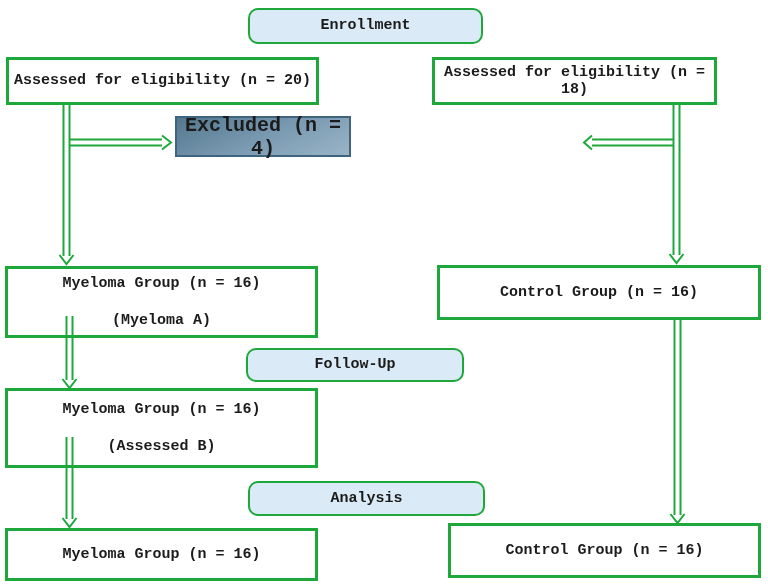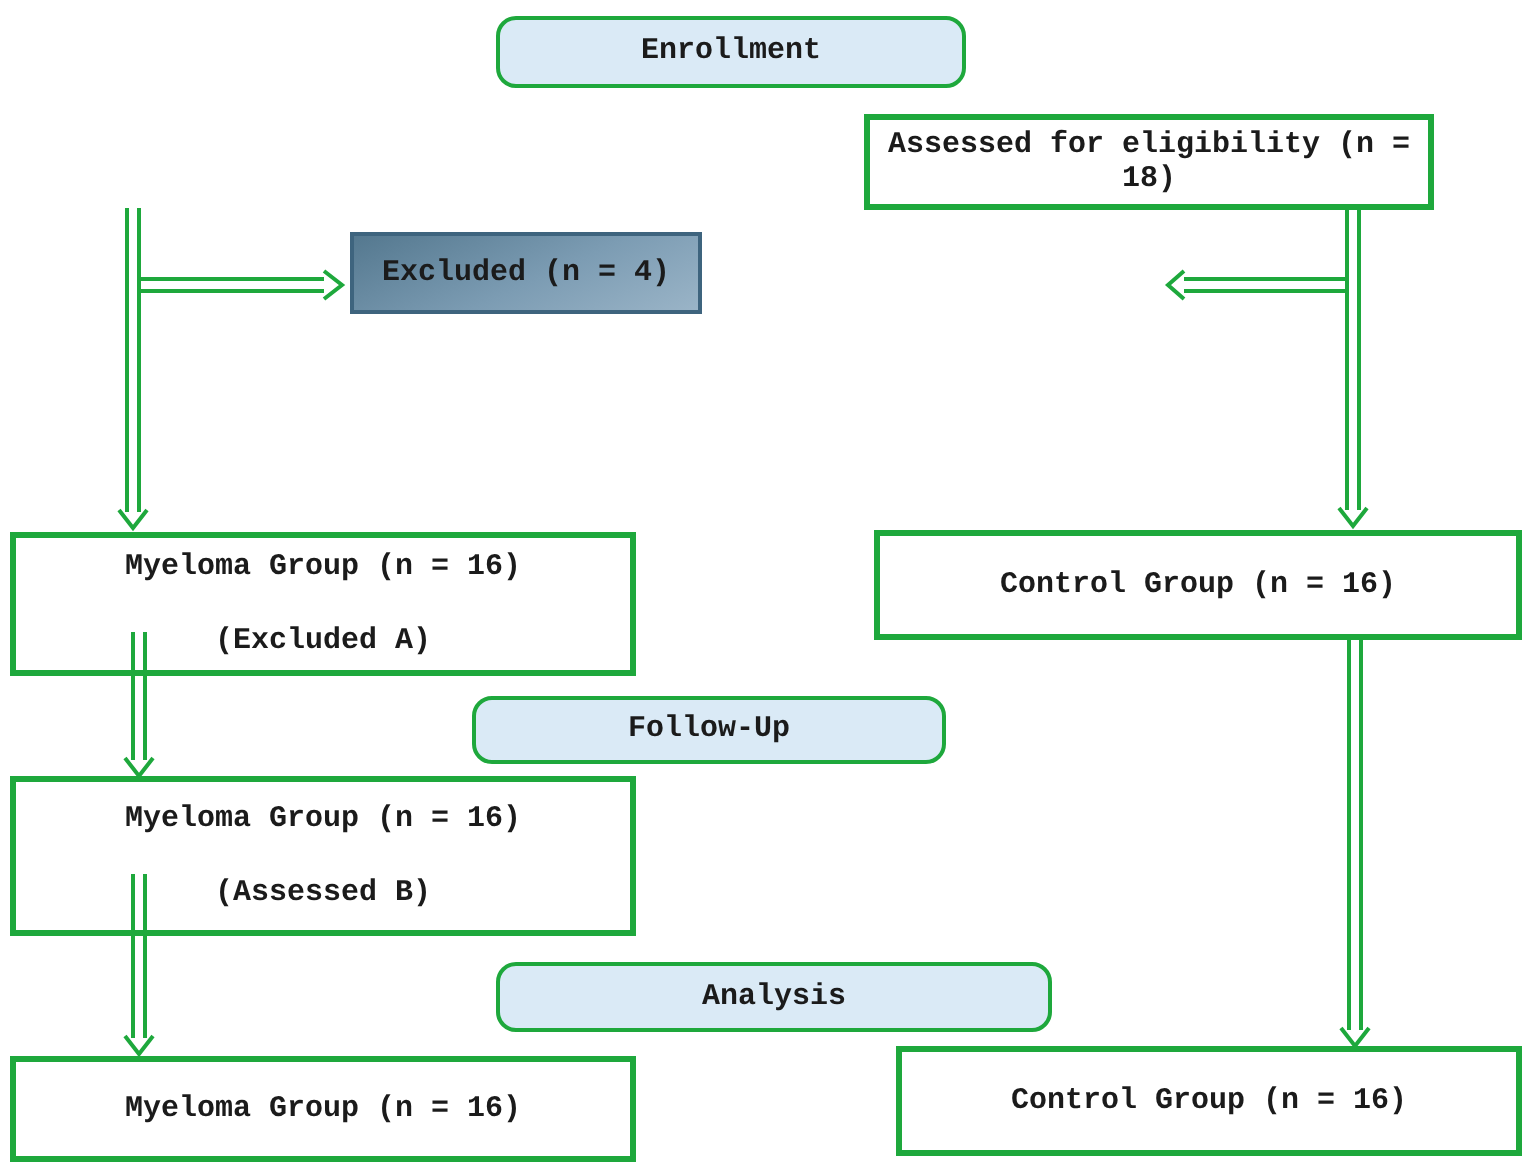--- a/index.html
+++ b/index.html
@@ -28,46 +28,47 @@
   }
   .group{
     background:#ffffff;
     border:3px solid var(--accent-green);
     font-size:15px;z-index:2;
   }
   .two-line{gap:19px;}
   .excluded{
     background:linear-gradient(155deg,var(--excluded-top) 0%,#7c9cb3 55%,var(--excluded-bottom) 100%);
     border:2px solid var(--excluded-border);
-    font-size:15px;z-index:2;
+    font-size:20px;z-index:2;
   }
   #connectors{
     position:absolute;left:0;top:0;width:768px;height:586px;
     pointer-events:none;z-index:3;
   }
   #connectors line,#connectors polyline{
     stroke:var(--accent-green);stroke-width:2;fill:none;
   }
 </style>
 </head>
 <body>
 
 <div id="canvas">
 
   <div class="box stage" style="left:248px;top:8px;width:235px;height:36px">Enrollment</div>
-  <div class="box stage" style="left:236px;top:348px;width:237px;height:34px">Follow-Up</div>
-  <div class="box stage" style="left:248px;top:481px;width:278px;height:35px">Analysis</div>
+  <div class="box stage" style="left:246px;top:348px;width:218px;height:34px">Follow-Up</div>
+  <div class="box stage" style="left:248px;top:481px;width:237px;height:35px">Analysis</div>
 
+  <div class="box group" style="left:6px;top:57px;width:313px;height:48px">Assessed for eligibility (n = 20)</div>
   <div class="box group" style="left:432px;top:57px;width:285px;height:48px">Assessed for eligibility (n = 18)</div>
 
   <div class="box excluded" style="left:175px;top:116px;width:176px;height:41px">Excluded (n = 4)</div>
 
   <div class="box group two-line" style="left:5px;top:266px;width:313px;height:72px">
     <div>Myeloma Group (n = 16)</div>
-    <div>(Excluded A)</div>
+    <div>(Myeloma A)</div>
   </div>
   <div class="box group" style="left:437px;top:265px;width:324px;height:55px">Control Group (n = 16)</div>
 
   <div class="box group two-line" style="left:5px;top:388px;width:313px;height:80px">
     <div>Myeloma Group (n = 16)</div>
     <div>(Assessed B)</div>
   </div>
 
   <div class="box group" style="left:5px;top:528px;width:313px;height:53px">Myeloma Group (n = 16)</div>
   <div class="box group" style="left:448px;top:523px;width:313px;height:55px">Control Group (n = 16)</div>

